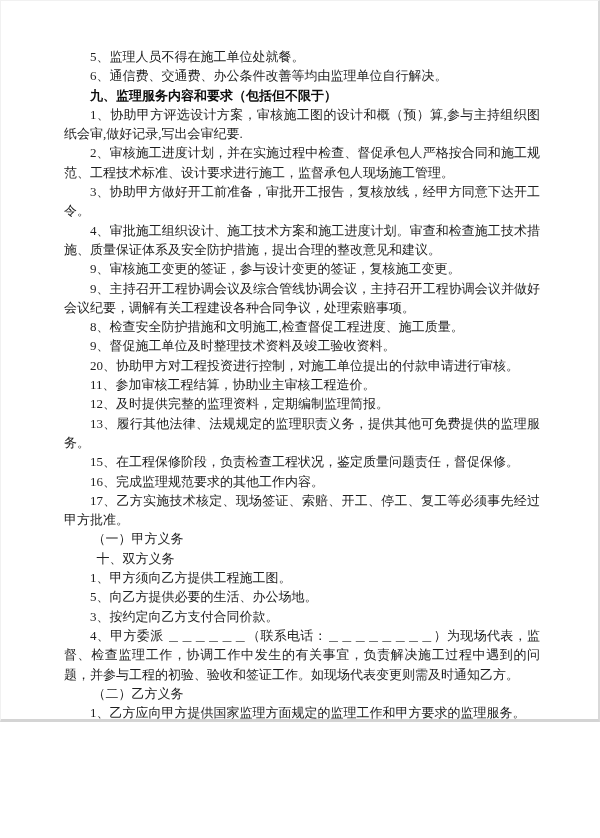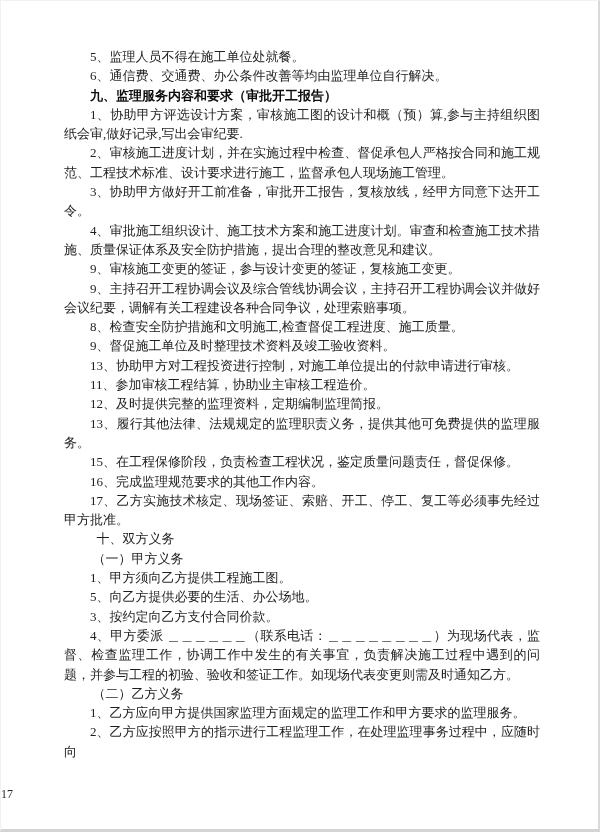--- a/index.html
+++ b/index.html
@@ -3,21 +3,21 @@
 <meta charset="utf-8">
 <style>
   html, body {
     margin: 0;
     padding: 0;
     background: #ffffff;
   }
   .page {
     position: relative;
     width: 600px;
-    height: 832px;
+    height: 722px;
     background: #ffffff;
     box-sizing: border-box;
     border-top: 1px solid #f1f1f1;
     border-left: 1px solid #f1f1f1;
     border-right: 2px solid #d9d9d9;
     border-bottom: 3px solid #d4d4d4;
     overflow: hidden;
     font-family: "Liberation Serif", "DejaVu Serif", serif;
   }
   .content {
@@ -60,38 +60,38 @@
   }
 </style>
 </head>
 <body>
 
 <div class="page">
   <div class="content">
 
   <p class="para item">5、监理人员不得在施工单位处就餐。</p>
       <p class="para item">6、通信费、交通费、办公条件改善等均由监理单位自行解决。</p>
-      <p class="para heading">九、监理服务内容和要求（审批开工报告）</p>
+      <p class="para heading">九、监理服务内容和要求（包括但不限于）</p>
       <p class="para item">1、协助甲方评选设计方案，审核施工图的设计和概（预）算,参与主持组织图纸会审,做好记录,写出会审纪要.</p>
       <p class="para item">2、审核施工进度计划，并在实施过程中检查、督促承包人严格按合同和施工规范、工程技术标准、设计要求进行施工，监督承包人现场施工管理。</p>
       <p class="para item">3、协助甲方做好开工前准备，审批开工报告，复核放线，经甲方同意下达开工令。</p>
       <p class="para item">4、审批施工组织设计、施工技术方案和施工进度计划。审查和检查施工技术措施、质量保证体系及安全防护措施，提出合理的整改意见和建议。</p>
       <p class="para item">9、审核施工变更的签证，参与设计变更的签证，复核施工变更。</p>
       <p class="para item">9、主持召开工程协调会议及综合管线协调会议，主持召开工程协调会议并做好会议纪要，调解有关工程建设各种合同争议，处理索赔事项。</p>
       <p class="para item">8、检查安全防护措施和文明施工,检查督促工程进度、施工质量。</p>
       <p class="para item">9、督促施工单位及时整理技术资料及竣工验收资料。</p>
-      <p class="para item">13、协助甲方对工程投资进行控制，对施工单位提出的付款申请进行审核。</p>
+      <p class="para item">20、协助甲方对工程投资进行控制，对施工单位提出的付款申请进行审核。</p>
       <p class="para item">11、参加审核工程结算，协助业主审核工程造价。</p>
       <p class="para item">12、及时提供完整的监理资料，定期编制监理简报。</p>
       <p class="para item">13、履行其他法律、法规规定的监理职责义务，提供其他可免费提供的监理服务。</p>
       <p class="para item">15、在工程保修阶段，负责检查工程状况，鉴定质量问题责任，督促保修。</p>
       <p class="para item">16、完成监理规范要求的其他工作内容。</p>
       <p class="para item">17、乙方实施技术核定、现场签证、索赔、开工、停工、复工等必须事先经过甲方批准。</p>
+      <p class="para subsection">（一）甲方义务</p>
       <p class="para section">十、双方义务</p>
-      <p class="para subsection">（一）甲方义务</p>
       <p class="para item">1、甲方须向乙方提供工程施工图。</p>
       <p class="para item">5、向乙方提供必要的生活、办公场地。</p>
       <p class="para item">3、按约定向乙方支付合同价款。</p>
       <p class="para item">4、甲方委派 ＿＿＿＿＿＿（联系电话：＿＿＿＿＿＿＿＿）为现场代表，监督、检查监理工作，协调工作中发生的有关事宜，负责解决施工过程中遇到的问题，并参与工程的初验、验收和签证工作。如现场代表变更则需及时通知乙方。</p>
       <p class="para subsection">（二）乙方义务</p>
       <p class="para item">1、乙方应向甲方提供国家监理方面规定的监理工作和甲方要求的监理服务。</p>
       <p class="para item">2、乙方应按照甲方的指示进行工程监理工作，在处理监理事务过程中，应随时向</p>
     </div>
   <div class="page-number">17</div>
 </div>

